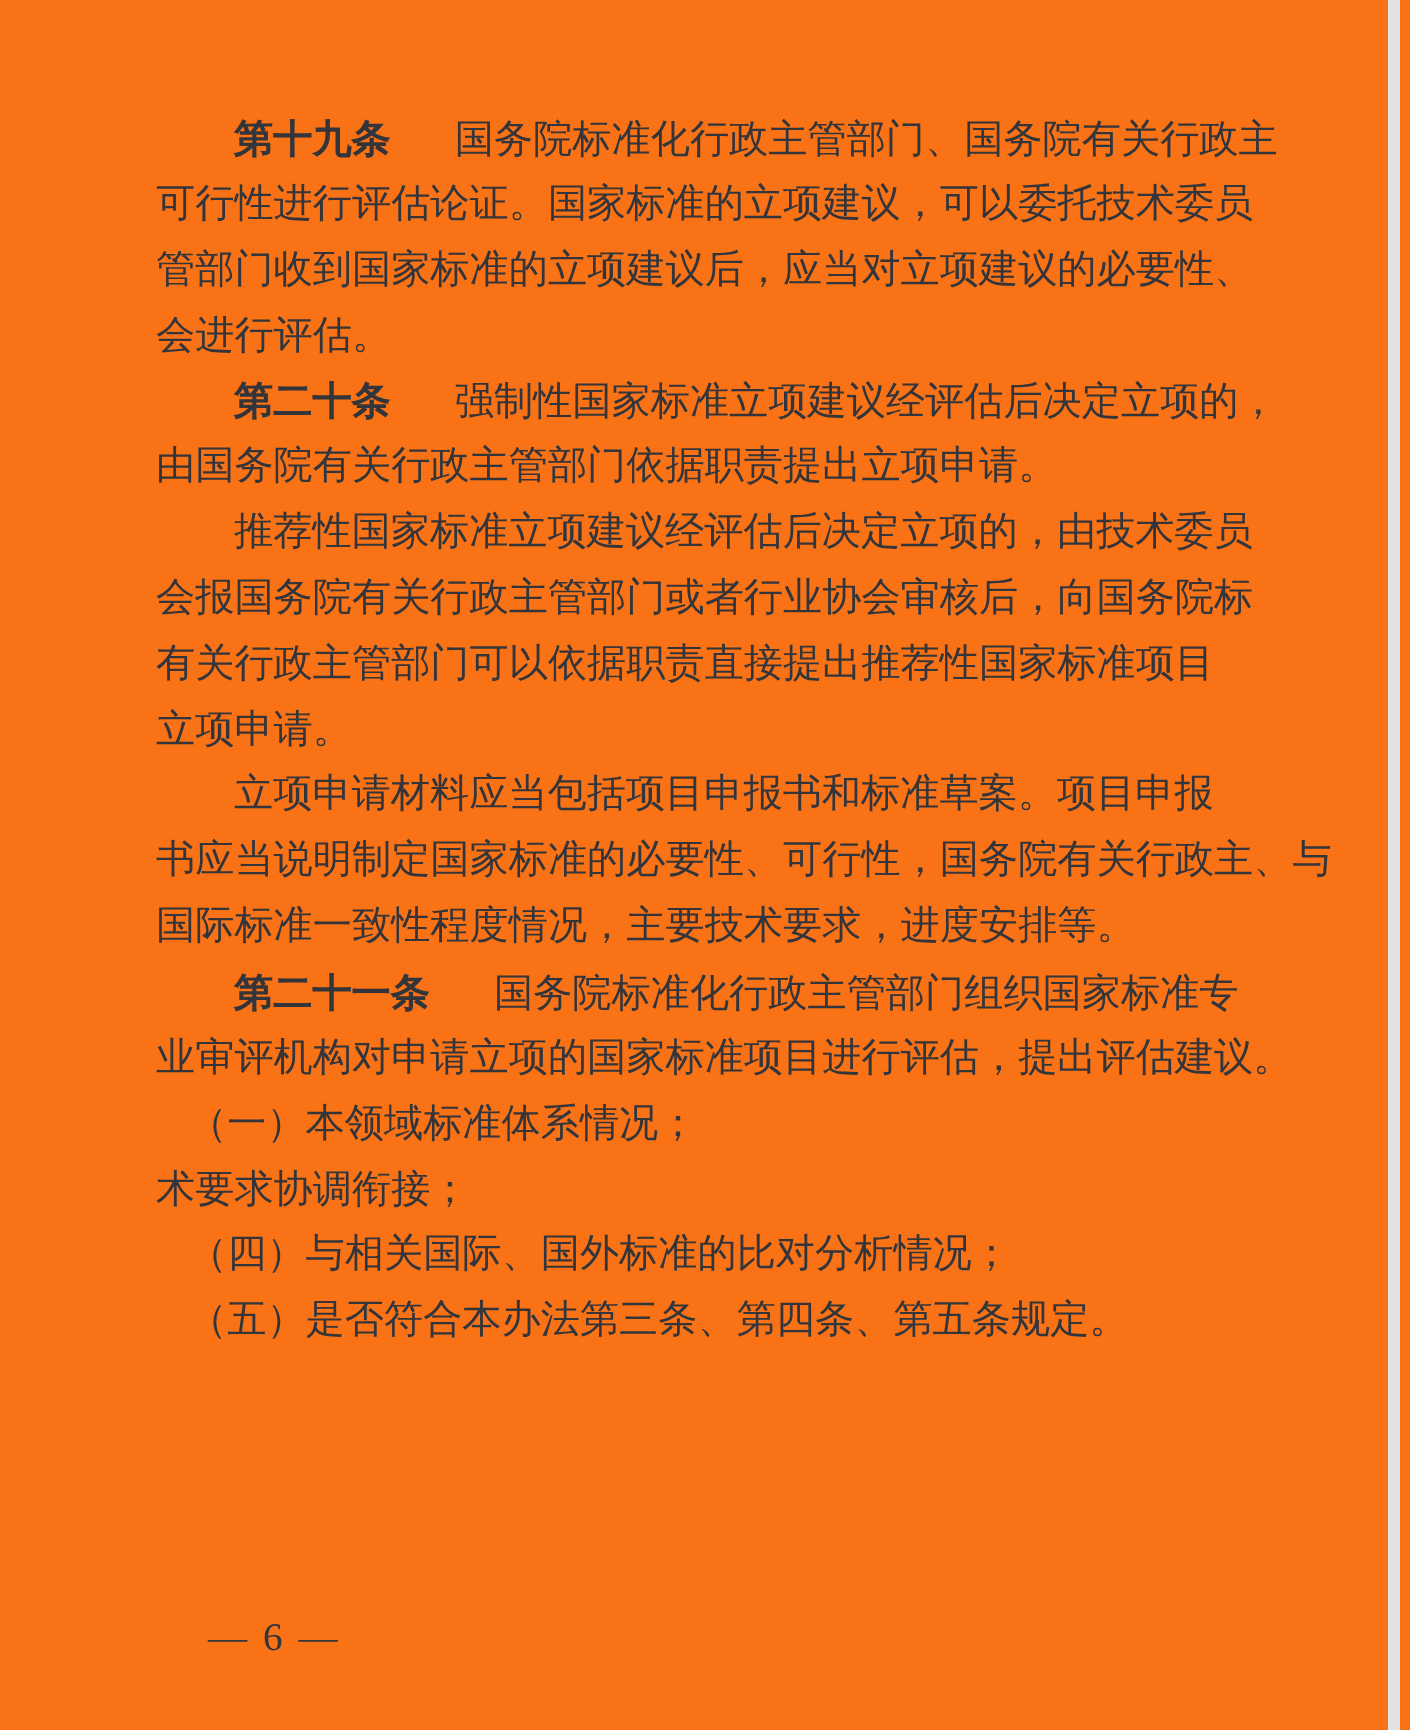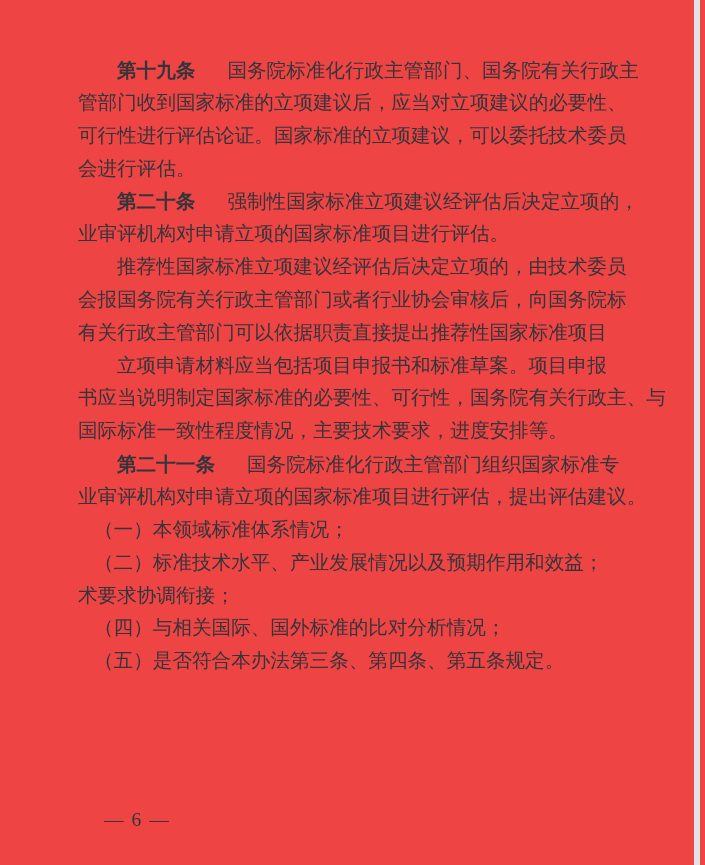--- a/index.html
+++ b/index.html
@@ -42,37 +42,37 @@
     left: 104px;
     top: 806px;
     font-size: 19.6px;
     line-height: 28px;
     letter-spacing: 1.5px;
   }
 </style>
 </head>
 <body>
 
-<div class="page" style="background: #ef4444; color: rgb(51, 53, 59);">
+<div class="page" style="background: #f97316; color: rgb(51, 53, 59);">
   <div class="textblock">
       <div class="line indent-para"><span class="art">第十九条</span><span>国务院标准化行政主管部门、国务院有关行政主</span></div>
+      <div class="line"><span>可行性进行评估论证。国家标准的立项建议，可以委托技术委员</span></div>
       <div class="line"><span>管部门收到国家标准的立项建议后，应当对立项建议的必要性、</span></div>
-      <div class="line"><span>可行性进行评估论证。国家标准的立项建议，可以委托技术委员</span></div>
       <div class="line"><span>会进行评估。</span></div>
       <div class="line indent-para"><span class="art">第二十条</span><span>强制性国家标准立项建议经评估后决定立项的，</span></div>
-      <div class="line"><span>业审评机构对申请立项的国家标准项目进行评估。</span></div>
+      <div class="line"><span>由国务院有关行政主管部门依据职责提出立项申请。</span></div>
       <div class="line indent-para"><span>推荐性国家标准立项建议经评估后决定立项的，由技术委员</span></div>
       <div class="line"><span>会报国务院有关行政主管部门或者行业协会审核后，向国务院标</span></div>
       <div class="line"><span>有关行政主管部门可以依据职责直接提出推荐性国家标准项目</span></div>
+      <div class="line"><span>立项申请。</span></div>
       <div class="line indent-para"><span>立项申请材料应当包括项目申报书和标准草案。项目申报</span></div>
       <div class="line"><span>书应当说明制定国家标准的必要性、可行性，国务院有关行政主、与</span></div>
       <div class="line"><span>国际标准一致性程度情况，主要技术要求，进度安排等。</span></div>
       <div class="line indent-para"><span class="art">第二十一条</span><span>国务院标准化行政主管部门组织国家标准专</span></div>
       <div class="line"><span>业审评机构对申请立项的国家标准项目进行评估，提出评估建议。</span></div>
       <div class="line indent-list"><span>（一）本领域标准体系情况；</span></div>
-      <div class="line indent-list"><span>（二）标准技术水平、产业发展情况以及预期作用和效益；</span></div>
       <div class="line"><span>术要求协调衔接；</span></div>
       <div class="line indent-list"><span>（四）与相关国际、国外标准的比对分析情况；</span></div>
       <div class="line indent-list"><span>（五）是否符合本办法第三条、第四条、第五条规定。</span></div>
     </div>
   <div class="pagenum">— 6 —</div>
   <div class="edge-strip" style="background: rgb(226, 226, 228);"></div>
 </div>
 
 </body></html>

